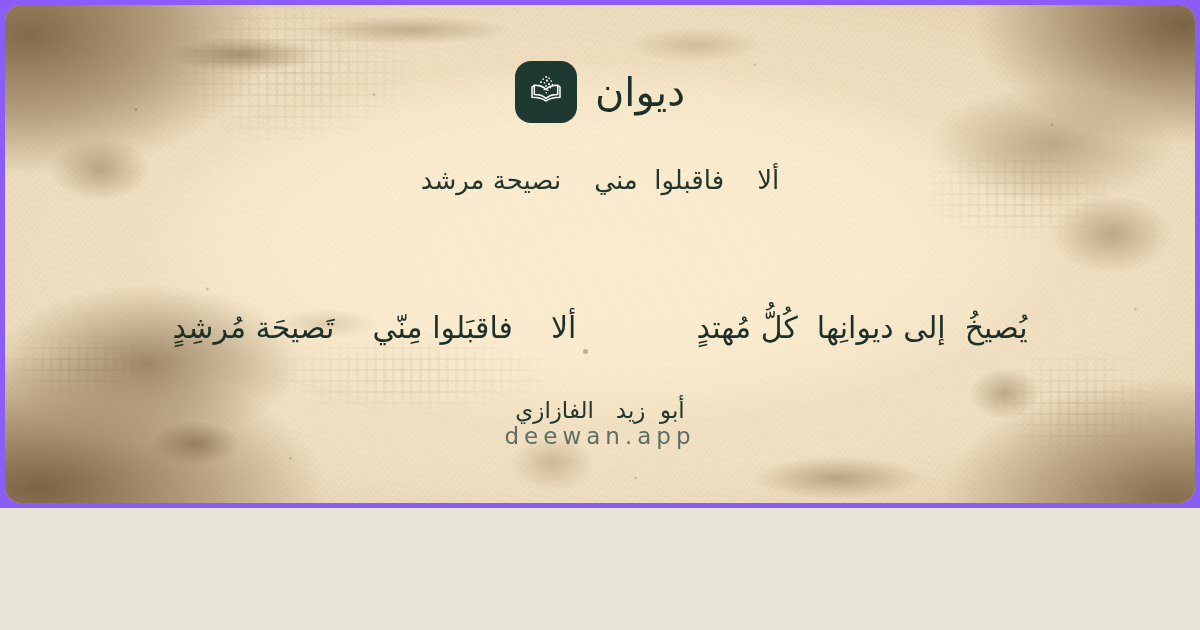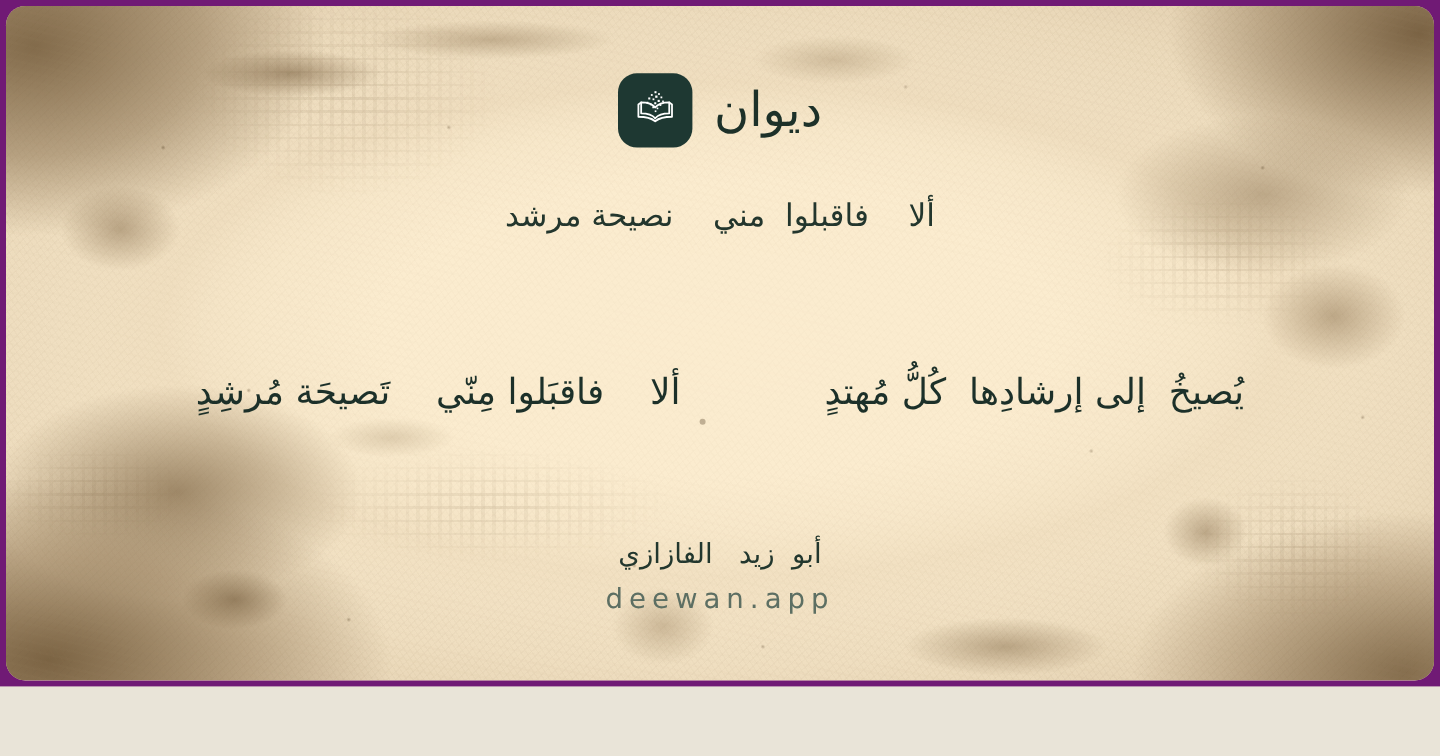--- a/index.html
+++ b/index.html
@@ -9,24 +9,24 @@
     width: 1200px;
     height: 630px;
     overflow: hidden;
     background: #e9e4d8;
   }
 
   
   .card {
     position: relative;
     width: 1200px;
-    height: 572px;
+    height: 508px;
     box-sizing: border-box;
     padding: 5px;
-    background: #701a75;
+    background: #8b5cf6;
     overflow: hidden;
   }
 
   .paper {
     position: absolute;
     inset: 5px;
     border-radius: 16px;
     overflow: hidden;
     background-color: #fbeccf;
   }
@@ -219,21 +219,21 @@
   }
 
   .footer {
     position: absolute;
     bottom: 54px;
     left: 0;
     right: 0;
     display: flex;
     flex-direction: column;
     align-items: center;
-    gap: 12px;
+    gap: 0;
   }
 
   .author {
     font-size: 23px;
     color: #22372e;
     white-space: pre;
     direction: rtl;
   }
 
   .site {
@@ -289,21 +289,21 @@
             </svg>
           </span>
         </div>
         <div class="brand-name">ديوان</div>
       </div>
 
       <div class="subtitle">ألا    فاقبلوا  مني    نصيحة مرشد</div>
 
       <div class="verse">
         <div class="hemistich">ألا    فاقبَلوا مِنّي    تَصيحَة مُرشِدٍ</div>
-        <div class="hemistich">يُصيخُ  إلى إرشادِها  كُلُّ مُهتدٍ</div>
+        <div class="hemistich">يُصيخُ  إلى ديوانِها  كُلُّ مُهتدٍ</div>
       </div>
       <div class="dot-sep"></div>
 
       <div class="footer">
         <div class="author">أبو  زيد   الفازازي</div>
         <div class="site">deewan.app</div>
       </div>
 
     </div>
   </div>

